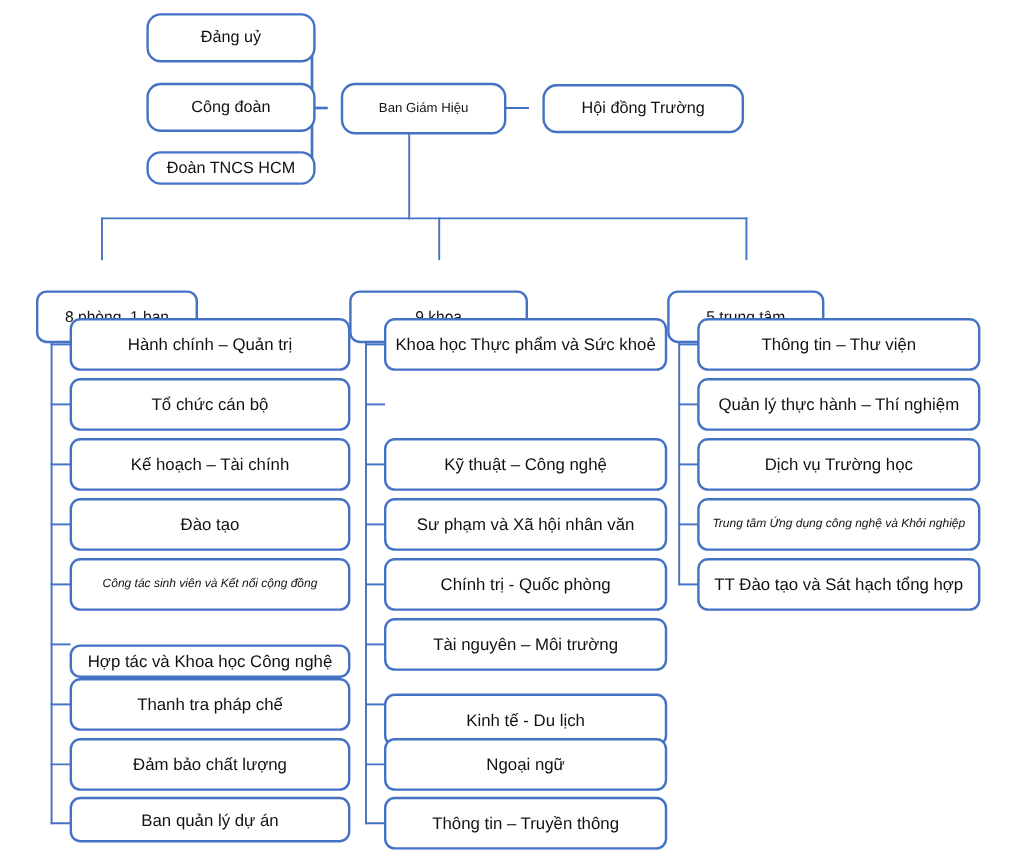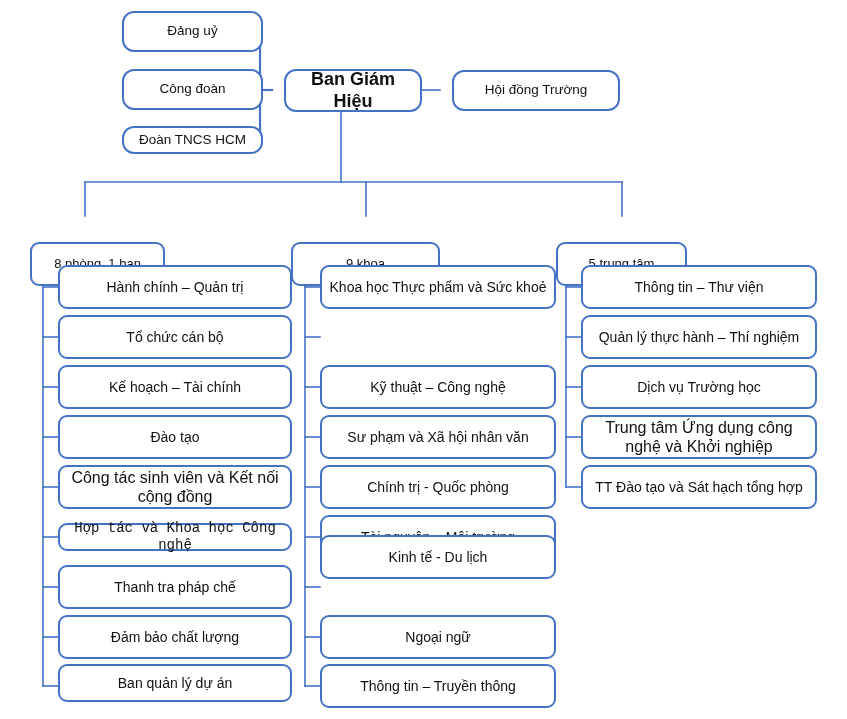--- a/index.html
+++ b/index.html
@@ -50,25 +50,25 @@
   .node.rounded { border-radius: 9px; }
 
   .node-label {
     display: block;
     width: 100%;
     text-align: center;
   }
 
   
   .tier-aux   { font-size: 13.5px; }
-  .tier-main  { font-size: 18px; font-weight: 700; }
+  .tier-main  { font-size: 11px; font-weight: 400; }
   .tier-right { font-size: 13.5px; }
   .tier-head  { font-size: 13px; margin-top: 26px; }
   .tier-item  { font-size: 14px; }
-  .tier-item.two-line { font-size: 16px; }
+  .tier-item.two-line { font-size: 10px; font-style: italic; }
 
   
   .node.strong { border-width: 2px; }
 </style>
 </head>
 <body>
 
 <div id="org-chart">
 
   <svg id="connectors" viewBox="0 0 847 719" width="847" height="719" aria-hidden="true">
@@ -161,21 +161,21 @@
   </div>
   <div class="node rounded tier-item" style="left:58px; top:365px; width:234px; height:44px;">
     <span class="node-label">Kế hoạch – Tài chính</span>
   </div>
   <div class="node rounded tier-item" style="left:58px; top:415px; width:234px; height:44px;">
     <span class="node-label">Đào tạo</span>
   </div>
   <div class="node rounded tier-item two-line" style="left:58px; top:465px; width:234px; height:44px;">
     <span class="node-label">Công tác sinh viên và Kết nối cộng đồng</span>
   </div>
-  <div class="node rounded tier-item" style="left:58px; top:523px; width:234px; height:28px;font-family:Liberation Mono, monospace;">
+  <div class="node rounded tier-item" style="left:58px; top:537px; width:234px; height:28px;">
     <span class="node-label">Hợp tác và Khoa học Công nghệ</span>
   </div>
   <div class="node rounded tier-item" style="left:58px; top:565px; width:234px; height:44px;">
     <span class="node-label">Thanh tra pháp chế</span>
   </div>
   <div class="node rounded tier-item" style="left:58px; top:615px; width:234px; height:44px;">
     <span class="node-label">Đảm bảo chất lượng</span>
   </div>
   <div class="node rounded tier-item" style="left:58px; top:664px; width:234px; height:38px;">
     <span class="node-label">Ban quản lý dự án</span>
@@ -189,21 +189,21 @@
   </div>
   <div class="node rounded tier-item" style="left:320px; top:415px; width:236px; height:44px;">
     <span class="node-label">Sư phạm và Xã hội nhân văn</span>
   </div>
   <div class="node rounded tier-item" style="left:320px; top:465px; width:236px; height:44px;">
     <span class="node-label">Chính trị - Quốc phòng</span>
   </div>
   <div class="node rounded tier-item" style="left:320px; top:515px; width:236px; height:44px;">
     <span class="node-label">Tài nguyên – Môi trường</span>
   </div>
-  <div class="node rounded tier-item" style="left:320px; top:535px; width:236px; height:44px;">
+  <div class="node rounded tier-item" style="left:320px; top:578px; width:236px; height:44px;">
     <span class="node-label">Kinh tế - Du lịch</span>
   </div>
   <div class="node rounded tier-item" style="left:320px; top:615px; width:236px; height:44px;">
     <span class="node-label">Ngoại ngữ</span>
   </div>
   <div class="node rounded tier-item" style="left:320px; top:664px; width:236px; height:44px;">
     <span class="node-label">Thông tin – Truyền thông</span>
   </div>
 
   <div class="node rounded tier-item" style="left:581px; top:265px; width:236px; height:44px;justify-content:flex-end;">

